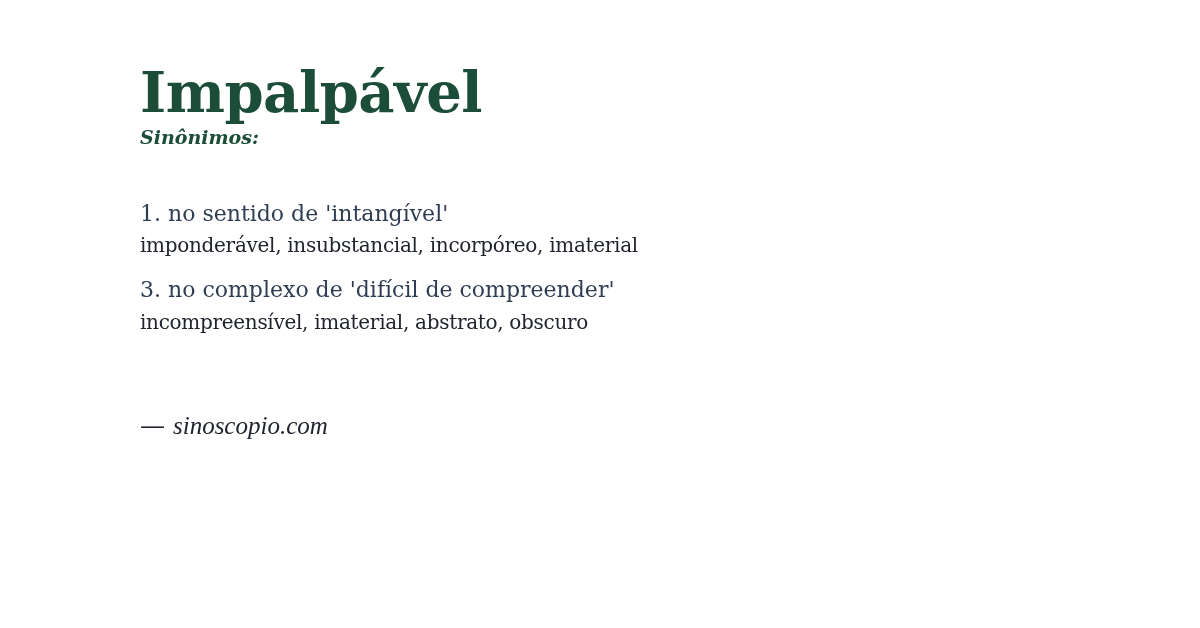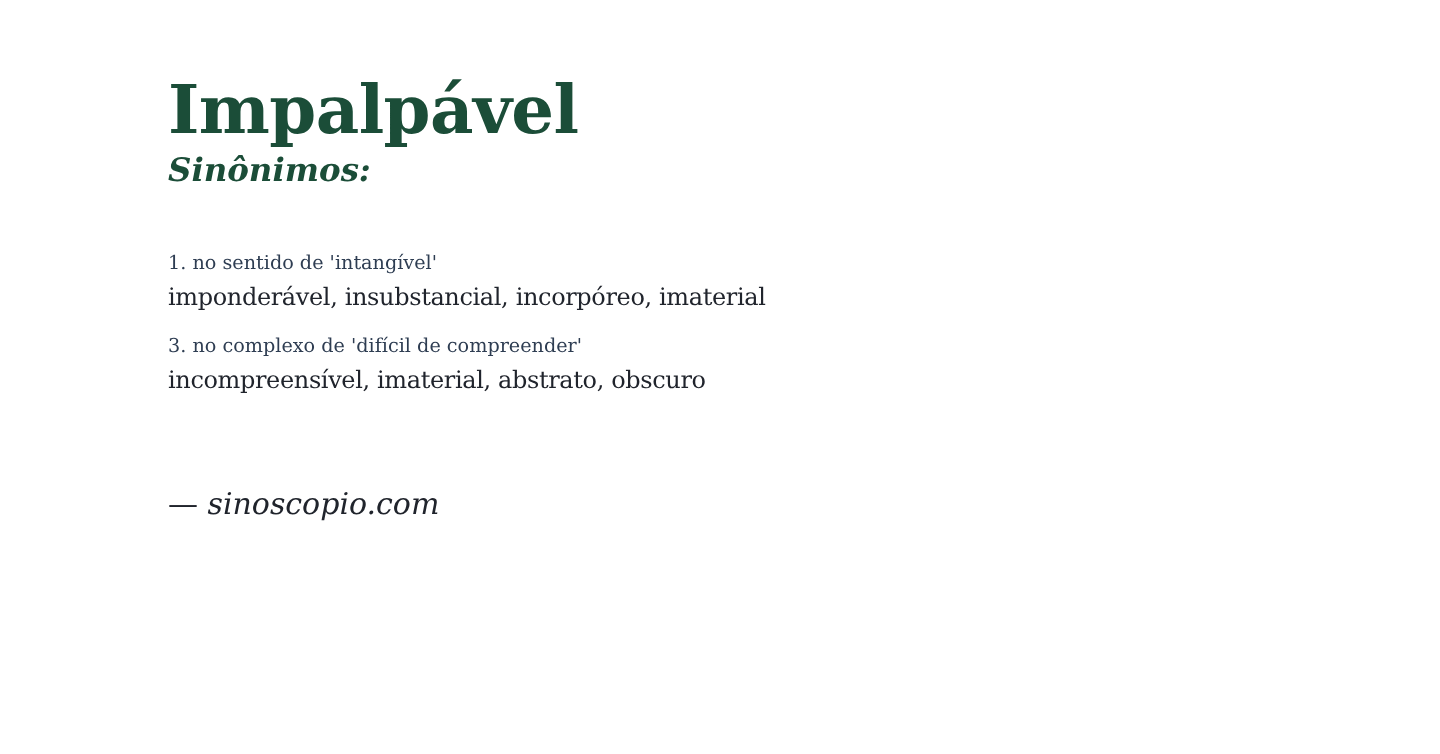--- a/index.html
+++ b/index.html
@@ -28,51 +28,52 @@
   .word-title {
     margin: 0;
     font-size: 56px;
     line-height: 1.0;
     font-weight: 700;
     color: var(--green);
     letter-spacing: -0.5px;
   }
   .synonyms-label {
     margin-top: 7px;
-    font-size: 27px;
+    font-size: 19px;
     line-height: 1.15;
     font-style: italic;
     font-weight: 700;
     color: var(--green);
   }
   .senses {
     margin-top: 51px;
   }
   .sense {
     margin-bottom: 18px;
   }
   .sense-label {
-    font-size: 16px;
+    font-size: 22px;
     line-height: 1.3;
     color: var(--navy);
   }
   .sense-synonyms {
     margin-top: 4px;
     font-size: 20px;
     line-height: 1.3;
     color: var(--text);
     letter-spacing: -0.3px;
   }
   .footer {
     margin-top: 76px;
     font-size: 25px;
     color: var(--text);
   }
   .footer .domain {
     font-style: italic;
+    font-family: Liberation Serif, serif;
   }
 </style>
 </head>
 <body>
 
 <div class="card">
 
   <h1 class="word-title">Impalpável</h1>
 
   <div class="synonyms-label">Sinônimos:</div>

